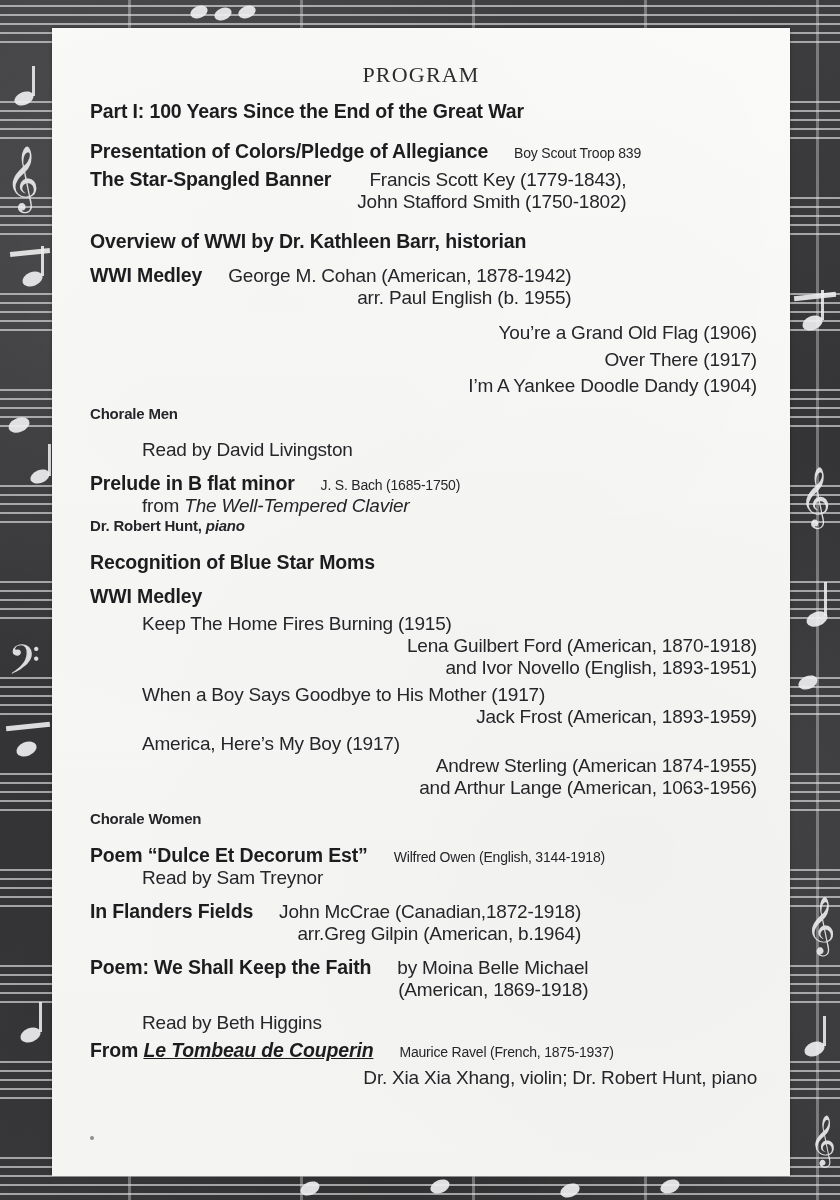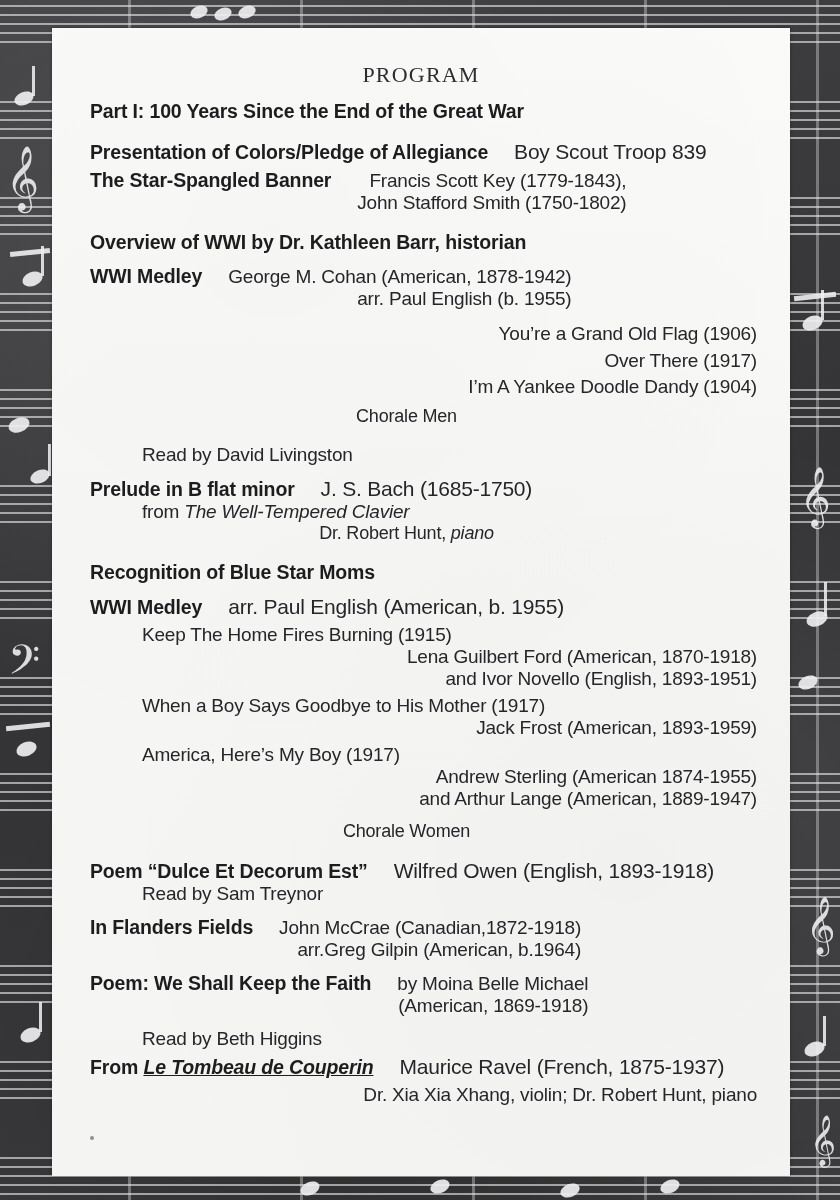--- a/index.html
+++ b/index.html
@@ -139,46 +139,47 @@
     gap: 26px;
   }
   .lead {
     font-weight: bold;
     font-size: 19.5px;
     color: #1d1d1f;
     letter-spacing: -0.15px;
     white-space: nowrap;
   }
   .attr {
-    font-size: 21px;
+    font-size: 14px;
     color: #26262a;
     text-align: right;
     letter-spacing: -0.2px;
     white-space: nowrap;
   }
   .attr-block {
     font-size: 19px;
     color: #26262a;
     text-align: right;
     letter-spacing: -0.2px;
     white-space: nowrap;
   }
   .sub {
     font-size: 19px;
     color: #26262a;
     letter-spacing: -0.2px;
     margin-left: 52px;
     white-space: nowrap;
   }
   .center {
-    font-size: 18px;
-    color: #26262a;
-    letter-spacing: -0.2px;
-    text-align: center;
+    font-size: 15px;
+    color: #26262a;
+    letter-spacing: -0.2px;
+    text-align: left;
     padding-right: 34px;
+    font-weight: bold;
   }
   .center-wide {
     font-size: 19px;
     color: #26262a;
     letter-spacing: -0.2px;
     text-align: right;
   }
   .heading-only {
     font-weight: bold;
     font-size: 19.5px;
@@ -290,49 +291,48 @@
       </div>
       <div class="sub"><span>from </span><span class="it">The Well-Tempered Clavier</span></div>
       <div class="center"><span>Dr. Robert Hunt, </span><span class="it">piano</span></div>
       <div class="gap-lg"></div>
 
       <div class="heading-only">Recognition of Blue Star Moms</div>
       <div class="gap-md"></div>
 
       <div class="row">
         <span class="lead">WWI Medley</span>
-        <span class="attr">arr. Paul English (American, b. 1955)</span>
       </div>
       <div class="gap-sm"></div>
 
       <div class="sub">Keep The Home Fires Burning (1915)</div>
       <div class="attr-block">
         <div>Lena Guilbert Ford (American, 1870-1918)</div>
         <div>and Ivor Novello (English, 1893-1951)</div>
       </div>
       <div class="gap-sm"></div>
 
       <div class="sub">When a Boy Says Goodbye to His Mother (1917)</div>
       <div class="attr-block">
         <div>Jack Frost (American, 1893-1959)</div>
       </div>
       <div class="gap-sm"></div>
 
       <div class="sub">America, Here’s My Boy (1917)</div>
       <div class="attr-block">
         <div>Andrew Sterling (American 1874-1955)</div>
-        <div>and Arthur Lange (American, 1889-1947)</div>
+        <div>and Arthur Lange (American, 1063-1956)</div>
       </div>
       <div class="gap-md"></div>
       <div class="center">Chorale Women</div>
       <div class="gap-lg"></div>
 
       <div class="row">
         <span class="lead">Poem “Dulce Et Decorum Est”</span>
-        <span class="attr">Wilfred Owen (English, 1893-1918)</span>
+        <span class="attr">Wilfred Owen (English, 3144-1918)</span>
       </div>
       <div class="sub">Read by Sam Treynor</div>
       <div class="gap-md"></div>
 
       <div class="row">
         <span class="lead">In Flanders Fields</span>
         <span class="attr-block">
           <div>John McCrae (Canadian,1872-1918)</div>
           <div>arr.Greg Gilpin (American, b.1964)</div>
         </span>

